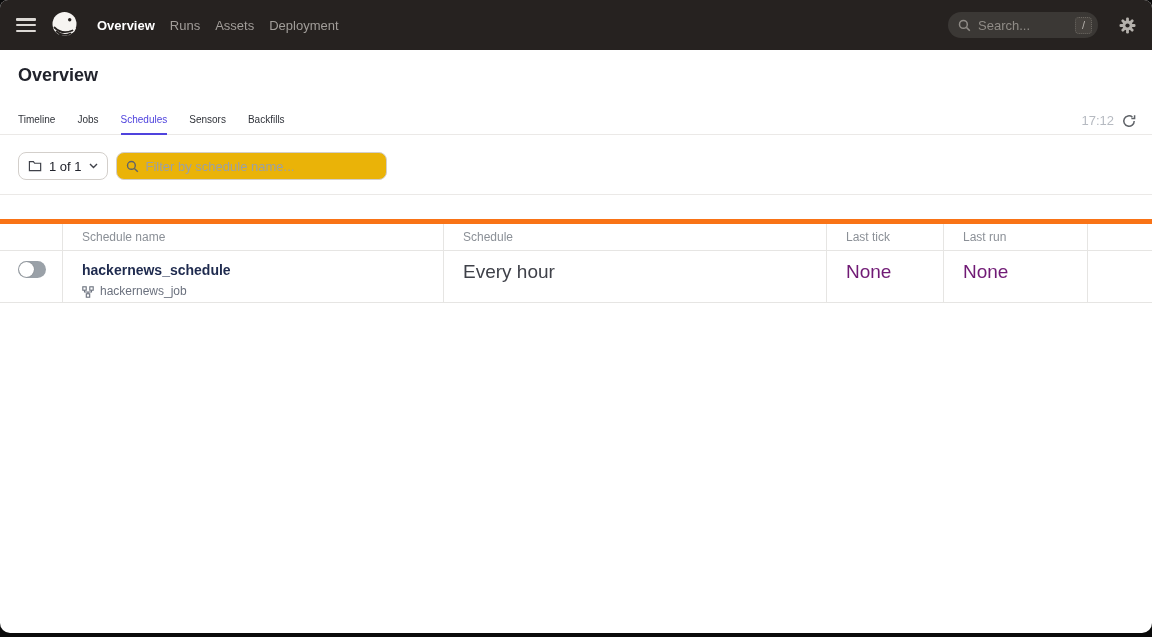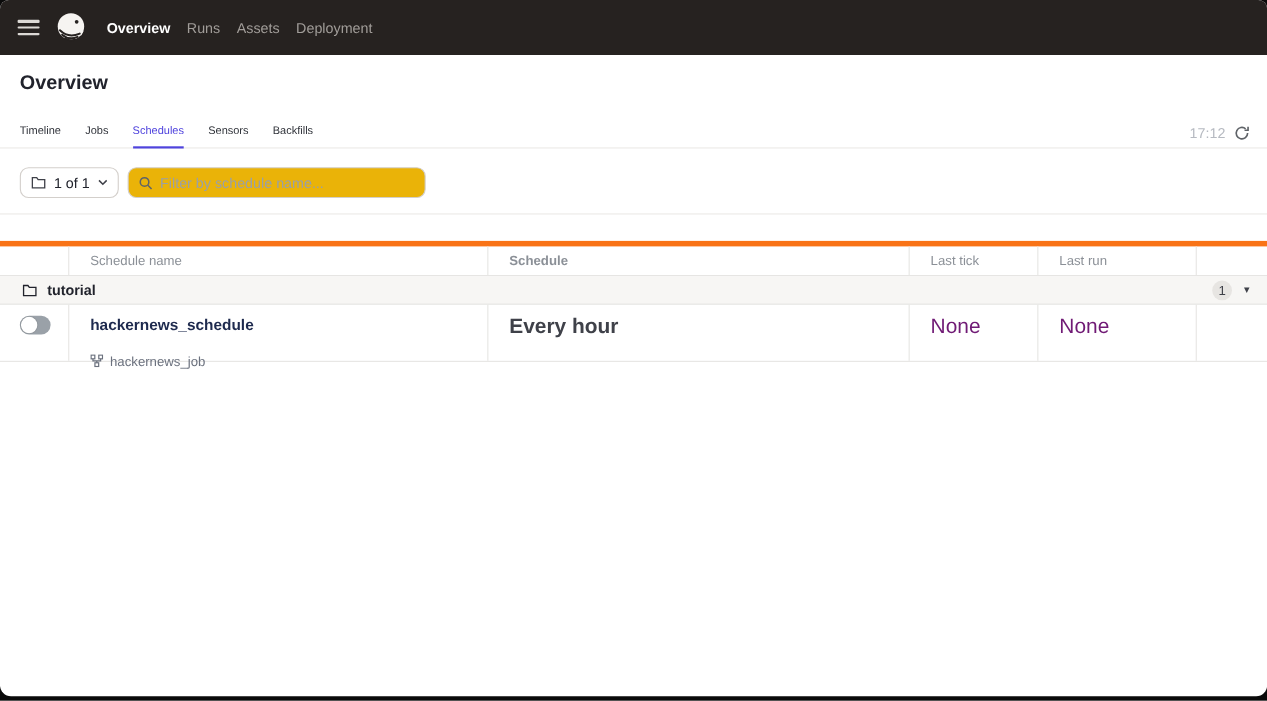--- a/index.html
+++ b/index.html
@@ -66,21 +66,21 @@
   }
   .filter-input-wrap input {
     border: none; outline: none; flex: 1; font-size: 13px; color: #21232c;
     font-family: inherit; background: transparent;
   }
   .filter-input-wrap input::placeholder { color: #9aa0a6; }
   
   .sched-table { margin-top: 24px; border-top: 5px solid #f97316; }
   .c0 { width: 62px; flex: 0 0 auto; }
   .c1 { width: 381px; flex: 0 0 auto; }
-  .c2 { width: 383px; flex: 0 0 auto; font-weight: bold; }
+  .c2 { width: 383px; flex: 0 0 auto; }
   .c3 { width: 117px; flex: 0 0 auto; }
   .c4 { width: 144px; flex: 0 0 auto; }
   .c5 { flex: 1 1 auto; }
   .thead { display: flex; height: 27px; border-bottom: 1px solid #e6e5e3; }
   .thead .hcell { display: flex; align-items: center; padding-left: 19px; font-size: 12px; color: #8b9097; }
   .thead .hcell + .hcell { border-left: 1px solid #e6e5e3; }
   .group-row {
     display: flex; align-items: center; height: 26px;
     background: #f7f6f4; border-bottom: 1px solid #e6e5e3;
     padding: 0 16px 0 20px; cursor: pointer;
@@ -93,21 +93,21 @@
     padding: 0 5px;
   }
   .caret { color: #3f4149; font-size: 10px; line-height: 10px; cursor: pointer; }
   .data-row { display: flex; border-bottom: 1px solid #e6e5e3; height: 52px; }
   .data-row .cell { padding: 10px 0 0 19px; }
   .data-row .cell + .cell { border-left: 1px solid #e6e5e3; }
   .data-row .toggle-cell { padding: 10px 0 0 18px; }
   .toggle { width: 28px; height: 17px; border-radius: 9px; background: #9aa1a8; position: relative; cursor: pointer; }
   .toggle .knob { position: absolute; left: 1px; top: 1px; width: 15px; height: 15px; border-radius: 50%; background: #fff; box-shadow: 0 0 1px rgba(0,0,0,.45); }
   .sched-link { font-size: 14px; font-weight: 600; color: #1e2a4e; text-decoration: none; cursor: pointer; }
-  .job-line { display: flex; align-items: flex-start; gap: 6px; margin-top: 17px; }
+  .job-line { display: flex; align-items: flex-end; gap: 6px; margin-top: 5px; }
   .job-name { font-size: 12px; color: #6b717e; cursor: pointer; text-decoration: none; }
   .val { font-size: 19px; color: #3f4149; }
   .val.dim { color: #701a75; }
 </style>
 </head>
 <body>
 
 <div class="window">
 
   <header class="topbar">
@@ -125,20 +125,44 @@
         <path d="M7.5 21.5 Q14 27 21.5 23.5" stroke="#262220" stroke-width="1.8" fill="none" stroke-linecap="round"></path>
         <path d="M10.5 25 Q15 28 19 26" stroke="#262220" stroke-width="1.8" fill="none" stroke-linecap="round"></path>
       </svg>
     </span>
     <nav class="nav">
       <a class="nav-link active">Overview</a>
       <a class="nav-link">Runs</a>
       <a class="nav-link">Assets</a>
       <a class="nav-link">Deployment</a>
     </nav>
+    <div class="topbar-right">
+      <div class="searchpill">
+        <span style="display:flex;">
+          <svg width="13" height="13" viewBox="0 0 13 13">
+            <circle cx="5.4" cy="5.4" r="3.9" fill="none" stroke="#8f8b86" stroke-width="1.5"></circle>
+            <path d="M8.4 8.4 L11.8 11.8" stroke="#8f8b86" stroke-width="1.5"></path>
+          </svg>
+        </span>
+        <span>Search...</span>
+        <span class="kbd">/</span>
+      </div>
+      <button class="gear-btn">
+        <svg width="17" height="17" viewBox="0 0 17 17">
+          <g fill="#b5b1ac">
+            <rect x="7.1" y="0.5" width="2.8" height="16" rx="1.2"></rect>
+            <rect x="7.1" y="0.5" width="2.8" height="16" rx="1.2" transform="rotate(45 8.5 8.5)"></rect>
+            <rect x="7.1" y="0.5" width="2.8" height="16" rx="1.2" transform="rotate(90 8.5 8.5)"></rect>
+            <rect x="7.1" y="0.5" width="2.8" height="16" rx="1.2" transform="rotate(135 8.5 8.5)"></rect>
+            <circle cx="8.5" cy="8.5" r="5"></circle>
+          </g>
+          <circle cx="8.5" cy="8.5" r="2.1" fill="#262220"></circle>
+        </svg>
+      </button>
+    </div>
   </header>
 
   <main>
     <h1 class="page-title">Overview</h1>
 
     <div class="tabs-row">
       <span class="tab">Timeline</span>
       <span class="tab">Jobs</span>
       <span class="tab active">Schedules</span>
       <span class="tab">Sensors</span>
@@ -182,32 +206,20 @@
     <section class="sched-table">
       <div class="thead">
         <div class="hcell c0"></div>
         <div class="hcell c1">Schedule name</div>
         <div class="hcell c2">Schedule</div>
         <div class="hcell c3">Last tick</div>
         <div class="hcell c4">Last run</div>
         <div class="hcell c5"></div>
       </div>
 
-      <div class="group-row">
-        <span style="display:flex;">
-          <svg width="14" height="12" viewBox="0 0 16 14">
-            <path d="M1.5 12.5 V1.8 h4.6 l1.5 2 h7 v8.7 z" fill="none" stroke="#21232c" stroke-width="1.4"></path>
-          </svg>
-        </span>
-        <span class="group-name">tutorial</span>
-        <span class="group-right">
-          <span class="badge">1</span>
-          <span class="caret">▾</span>
-        </span>
-      </div>
 
       <div class="data-row">
         <div class="cell toggle-cell c0">
           <div class="toggle">
             <div class="knob"></div>
           </div>
         </div>
         <div class="cell c1">
           <a class="sched-link">hackernews_schedule</a>
           <div class="job-line">

